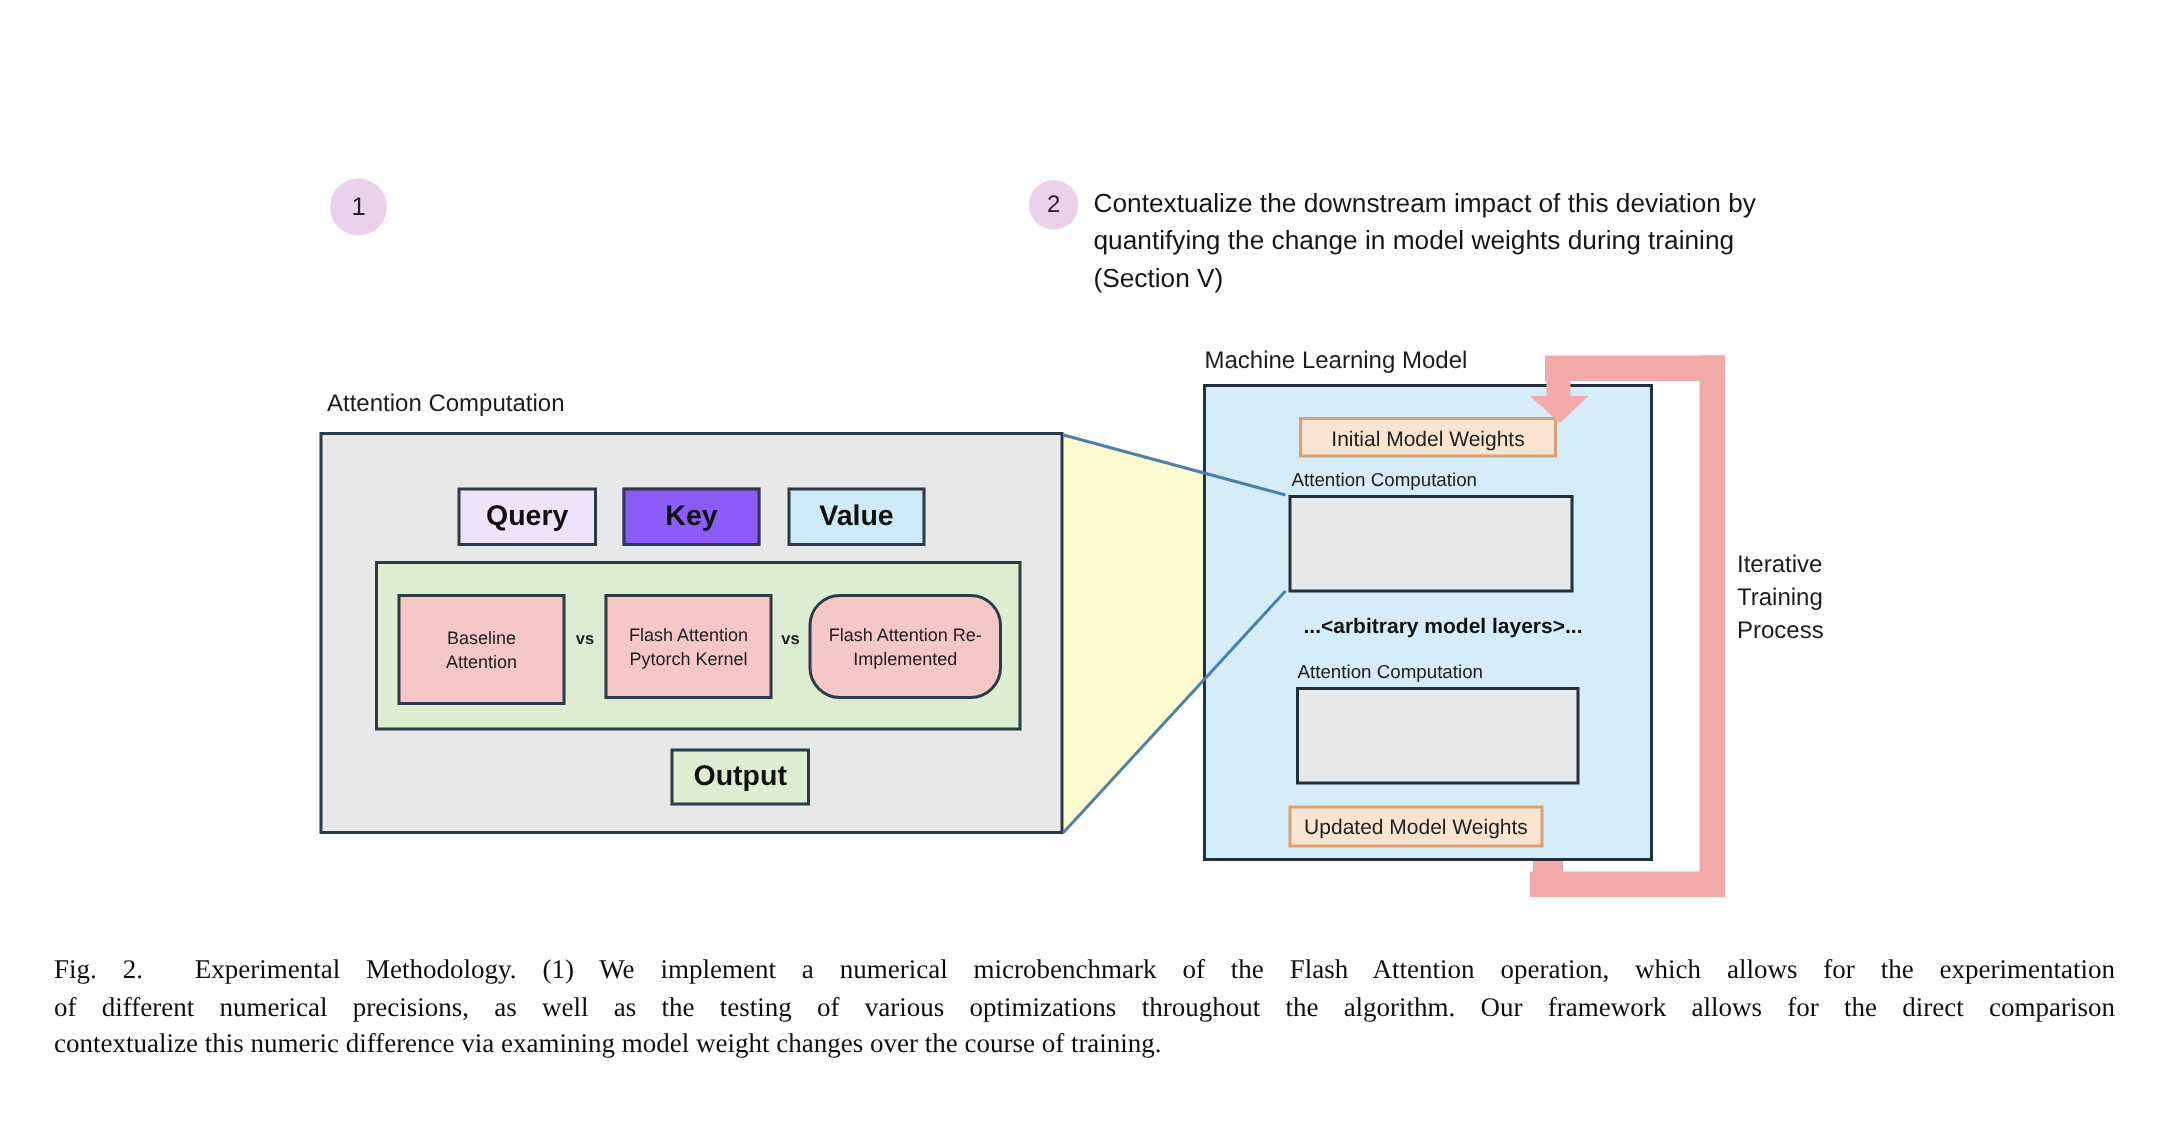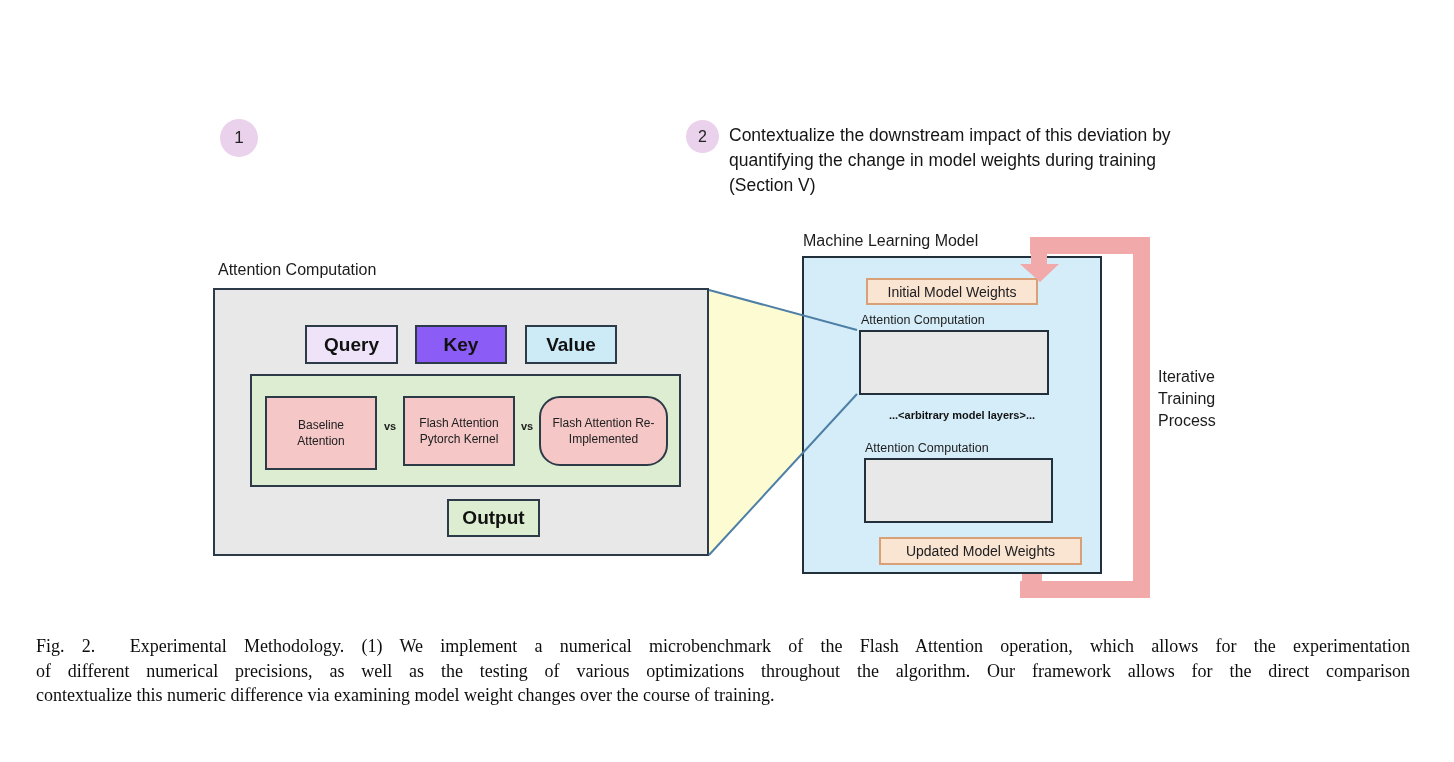--- a/index.html
+++ b/index.html
@@ -30,21 +30,21 @@
   .q { background: #EFE3F9; }
   .k { background: #8b5cf6; }
   .v { background: #CDEAF7; }
   .comparison { background: #DCEDD1; }
   .candidate { background: #F5C7C7; font-size: 12px; line-height: 16px; color: #202020; }
   .vs { position: absolute; font-size: 11px; font-weight: 600; text-align: center; color: #202020; }
   .output { background: #DCEDD1; font-weight: bold; font-size: 19px; color: #111; margin-left: 30px; }
   .weights { background: #FAE4D2; border: 2px solid #D9A077; font-size: 14px; color: #202020; }
   .grayblock { background: #E8E8E8; border: 2px solid #22303C; }
   .minor-label { position: absolute; font-size: 12.5px; color: #1c1c1c; }
-  .arb { position: absolute; font-weight: bold; font-size: 11px; text-align: center; color: #111; }
+  .arb { position: absolute; font-weight: bold; font-size: 14px; text-align: center; color: #111; }
   .loop-label { position: absolute; font-size: 16px; line-height: 22px; color: #1c1c1c; z-index: 1; }
   .caption {
     position: absolute; left: 36px; top: 634px; width: 1374px; z-index: 1;
     font-family: "Liberation Serif", serif; font-size: 18px; line-height: 24.6px; color: #0d0d0d;
   }
   .caption .just { text-align: justify; text-align-last: justify; }
 </style>
 </head>
 <body>
 
@@ -86,21 +86,21 @@
     <div class="box weights" style="left:62px; top:20px; width:172px; height:27px;">Initial Model Weights</div>
 
     <div class="minor-label" style="left:57px; top:55px;">Attention Computation</div>
     <div class="box grayblock" style="left:55px; top:72px; width:190px; height:65px;"></div>
 
     <div class="arb" style="left:18px; top:151px; width:280px;">...&lt;arbitrary model layers&gt;...</div>
 
     <div class="minor-label" style="left:61px; top:183px;">Attention Computation</div>
     <div class="box grayblock" style="left:60px; top:200px; width:189px; height:65px;"></div>
 
-    <div class="box weights" style="left:75px; top:279px; width:203px; height:28px;">Updated Model Weights</div>
+    <div class="box weights" style="left:55px; top:279px; width:170px; height:28px;">Updated Model Weights</div>
   </div>
 
   <div class="loop-label pre" style="left:1158px; top:366px;">Iterative
 Training
 Process</div>
 
   <svg class="layer over" width="1454" height="762" viewBox="0 0 1454 762">
     <line x1="709" y1="290" x2="857" y2="330" stroke="#4E7FA6" stroke-width="2"></line>
     <line x1="709" y1="555" x2="857" y2="394" stroke="#4E7FA6" stroke-width="2"></line>
     <g fill="#F1A9A9">

